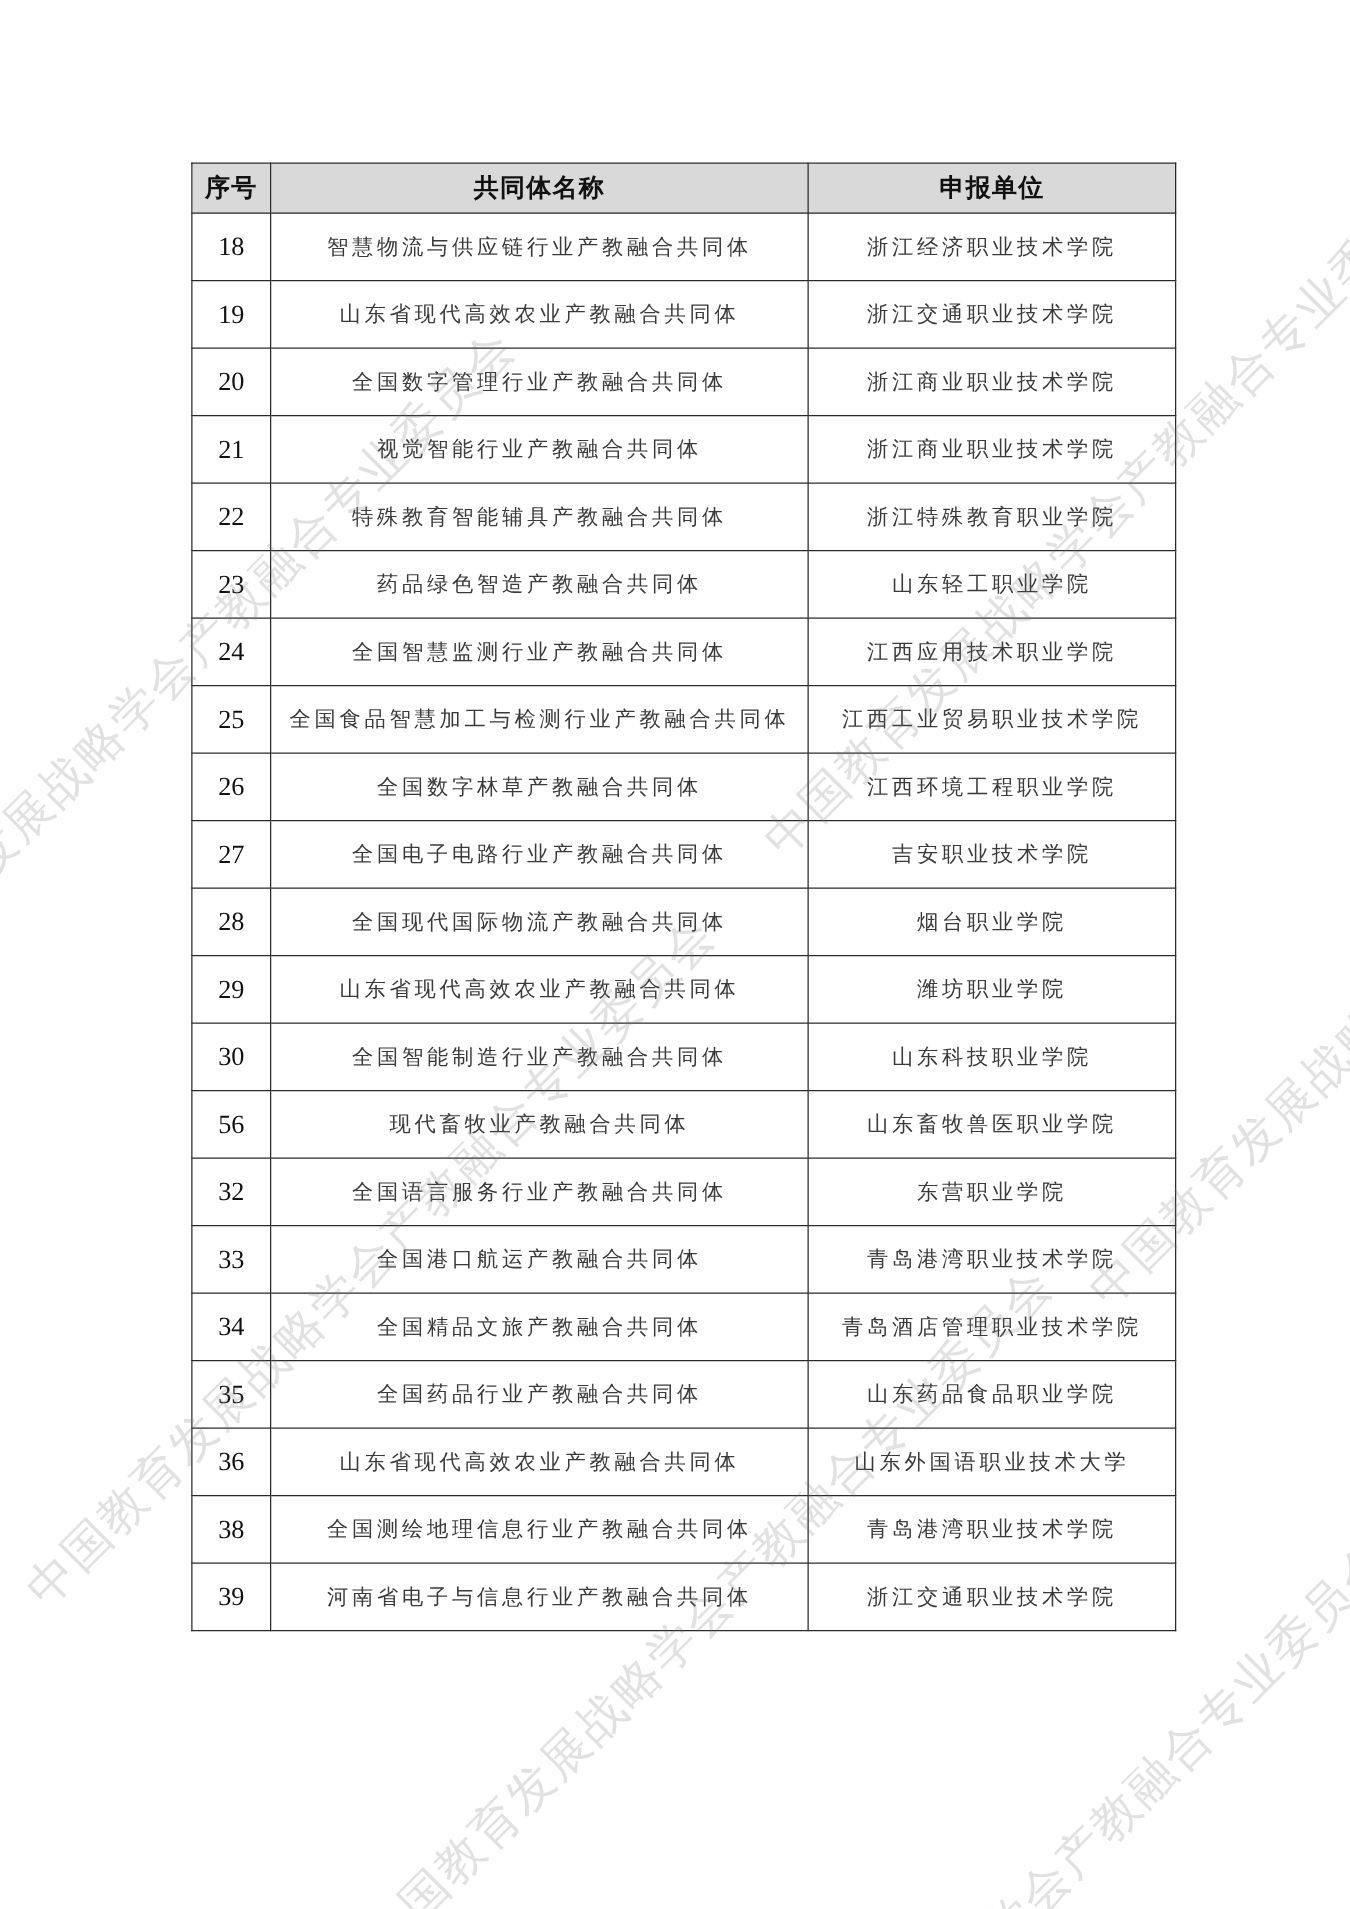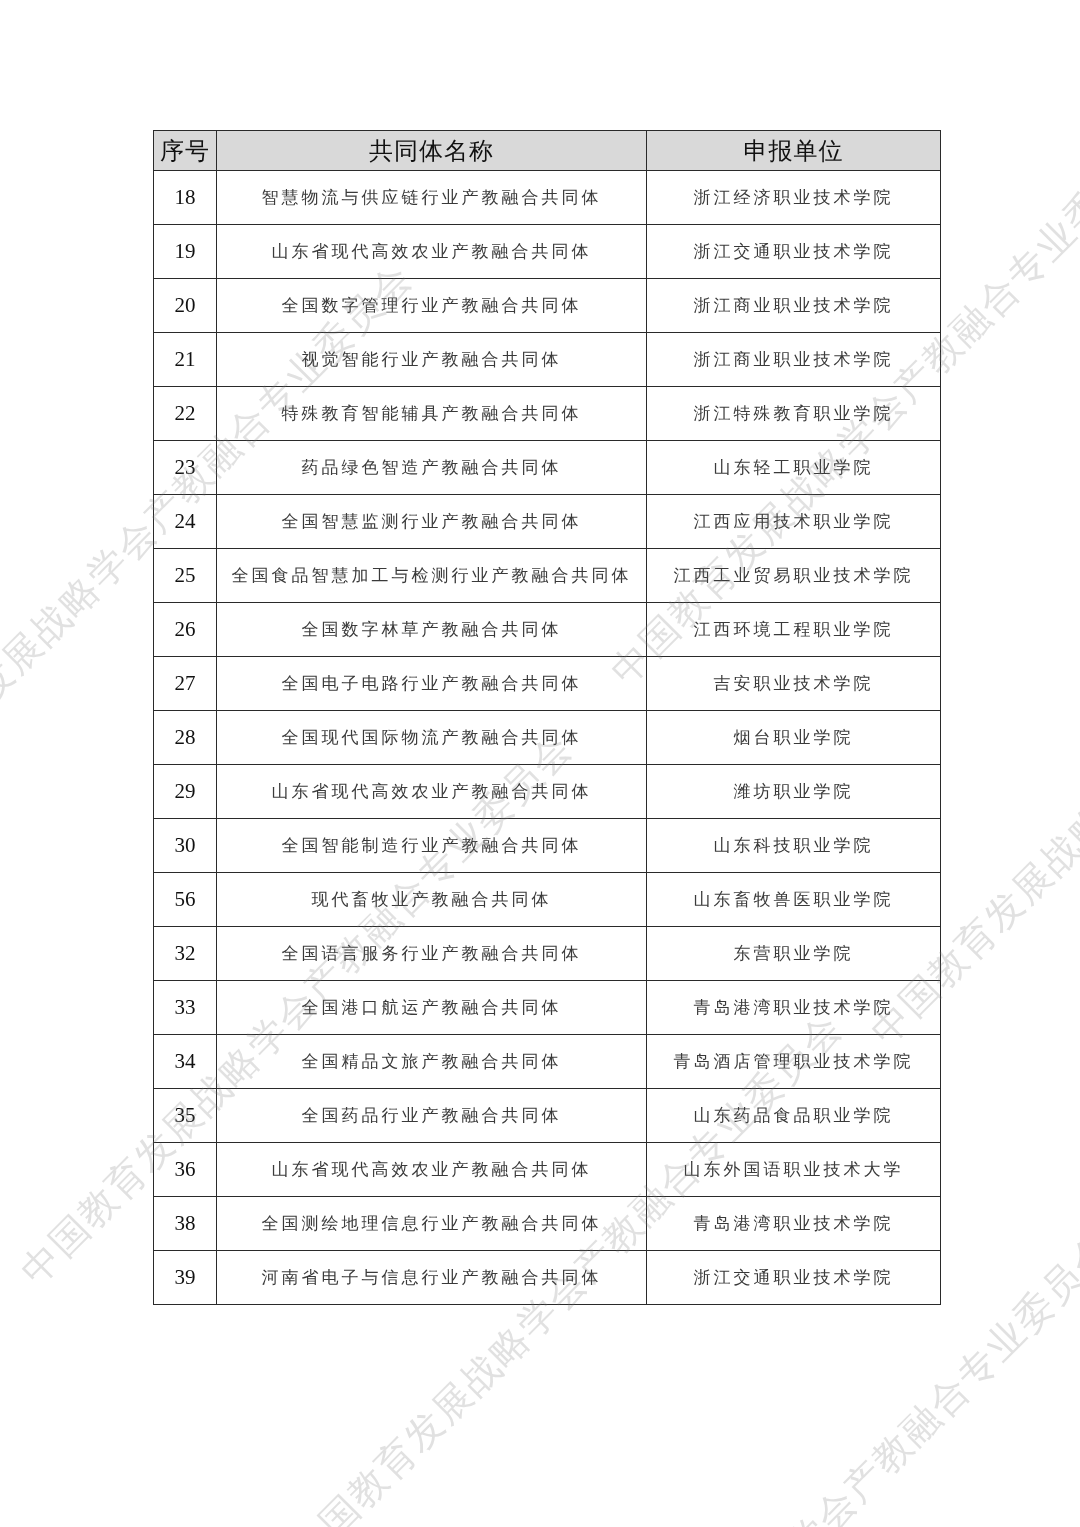--- a/index.html
+++ b/index.html
@@ -33,22 +33,22 @@
     table.list th, table.list td {
       border: 1.5px solid #2a2a2a;
       text-align: center;
       vertical-align: middle;
       padding: 0;
     }
     table.list thead th {
       background: #d9d9d9;
       height: 39px;
       font-family: "DejaVu Sans", "Liberation Sans", sans-serif;
-      font-weight: normal;
-      font-size: 24px;
+      font-weight: bold;
+      font-size: 20px;
       color: #111111;
       letter-spacing: 1px;
     }
     table.list tbody td {
       height: 53px;
       font-size: 17px;
       color: #3a3a3a;
       letter-spacing: 3px;
     }
     table.list tbody td.num {

